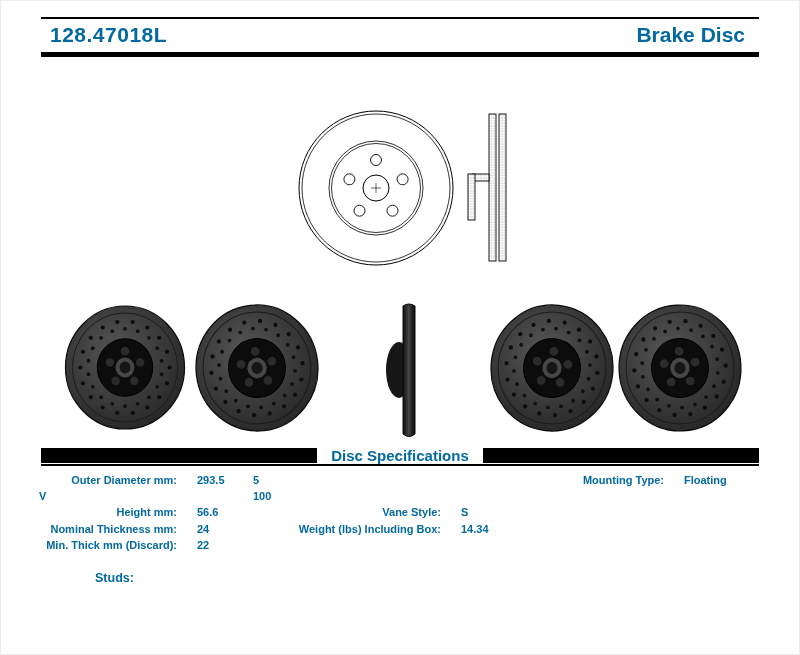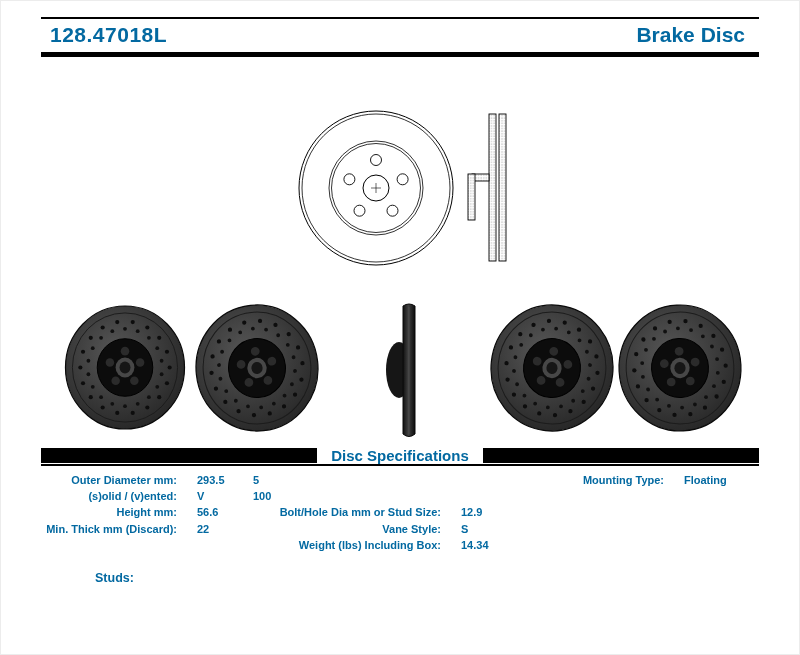--- a/index.html
+++ b/index.html
@@ -174,45 +174,44 @@
     <div class="spec-title">Disc Specifications</div>
     <div class="spec-bar"></div>
   </div>
 
   <div class="spec-col col-left">
     <div class="spec-row">
       <span class="lbl">Outer Diameter mm:</span>
       <span class="val">293.5</span>
     </div>
     <div class="spec-row">
-      <span class="lbl">(s)olid / (v)ented:</span>
       <span class="val">V</span>
     </div>
     <div class="spec-row">
       <span class="lbl">Height mm:</span>
       <span class="val">56.6</span>
     </div>
     <div class="spec-row">
+      <span class="lbl">Nominal Thickness mm:</span>
+      <span class="val">24</span>
+    </div>
+    <div class="spec-row">
       <span class="lbl">Min. Thick mm (Discard):</span>
       <span class="val">22</span>
     </div>
   </div>
 
   <div class="spec-col col-mid">
     <div class="spec-row">
       <span class="val">5</span>
     </div>
     <div class="spec-row">
       <span class="val">100</span>
     </div>
     <div class="spec-row">
-      <span class="lbl">Bolt/Hole Dia mm or Stud Size:</span>
-      <span class="val">12.9</span>
-    </div>
-    <div class="spec-row">
       <span class="lbl">Vane Style:</span>
       <span class="val">S</span>
     </div>
     <div class="spec-row">
       <span class="lbl">Weight (lbs) Including Box:</span>
       <span class="val">14.34</span>
     </div>
   </div>
 
   <div class="spec-col col-right">

